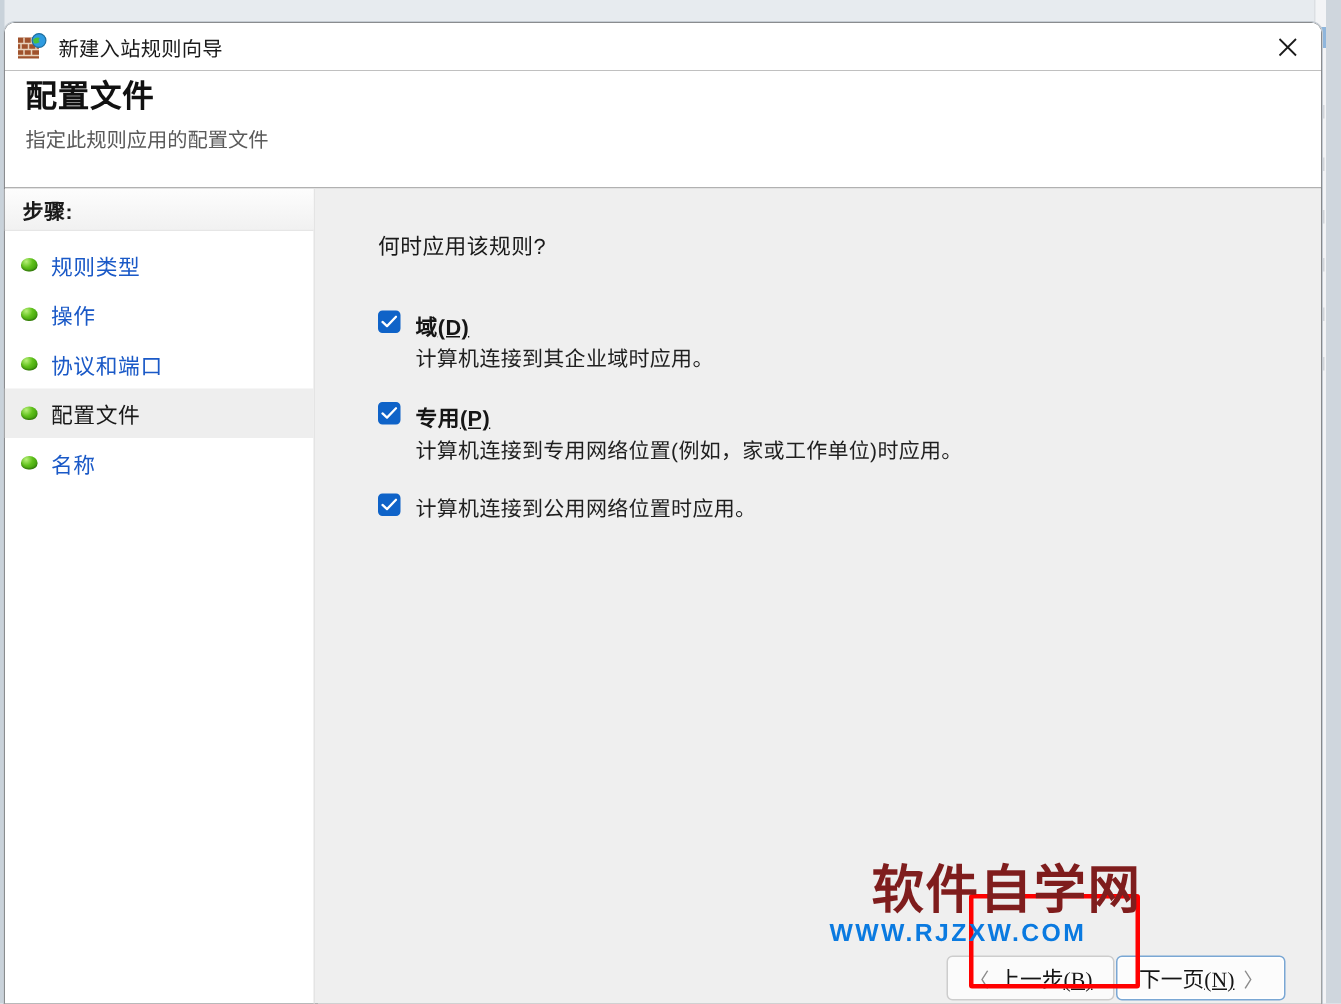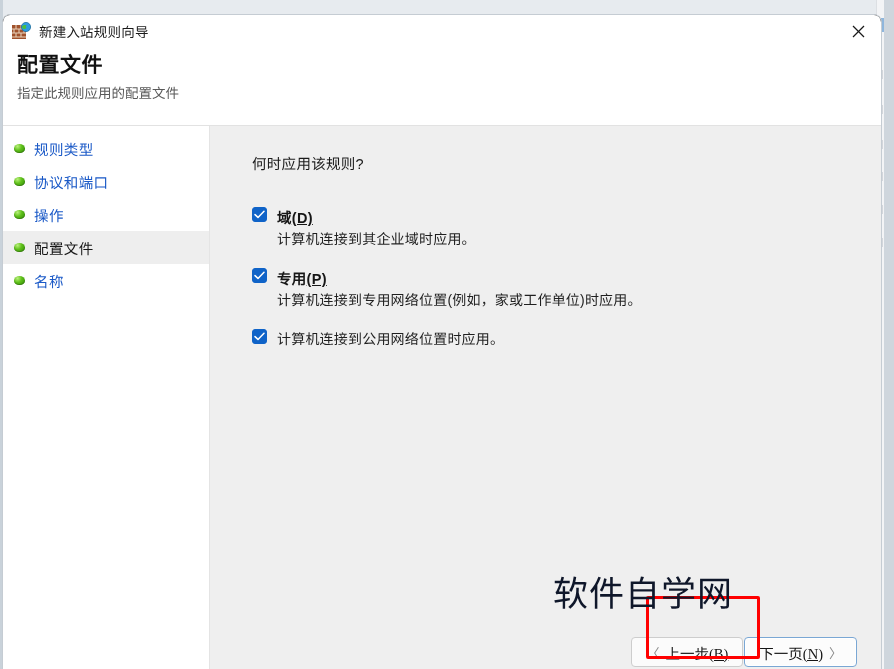--- a/index.html
+++ b/index.html
@@ -270,25 +270,26 @@
   .watermark {
     position: absolute;
     z-index: 45;
     left: 553px;
     top: 576px;
     line-height: 1;
     pointer-events: none;
   }
   .wm-main {
     font-size: 35px;
-    font-weight: normal;
-    color: #0f172a;
+    font-weight: bold;
+    color: #7f1d1d;
     letter-spacing: 1px;
     line-height: 36px;
     white-space: nowrap;
+    margin-left: 28px;
   }
   .wm-sub {
     font-size: 16.5px;
     font-weight: bold;
     color: #0a7ae0;
     letter-spacing: 1.6px;
     line-height: 18px;
     margin-top: 1px;
     white-space: nowrap;
   }
@@ -343,32 +344,33 @@
 
     <div class="header">
       <div class="header-title">配置文件</div>
       <div class="header-sub">指定此规则应用的配置文件</div>
     </div>
     <div class="header-rule"></div>
 
     <div class="body">
 
       <div class="sidebar">
+        <div class="steps-head">步骤:</div>
         <div class="steps-list">
           <div class="step">
             <span class="bullet"></span>
             <span class="step-label">规则类型</span>
           </div>
           <div class="step">
             <span class="bullet"></span>
-            <span class="step-label">协议和端口</span>
+            <span class="step-label">操作</span>
           </div>
           <div class="step">
             <span class="bullet"></span>
-            <span class="step-label">操作</span>
+            <span class="step-label">协议和端口</span>
           </div>
           <div class="step active">
             <span class="bullet"></span>
             <span class="step-label">配置文件</span>
           </div>
           <div class="step">
             <span class="bullet"></span>
             <span class="step-label">名称</span>
           </div>
         </div>
@@ -423,15 +425,16 @@
           <span class="chev">〉</span>
         </div>
       </div>
     </div>
   </div>
 
   <div class="annot-rect" style="left:646px; top:596px; width:114px; height:63px;"></div>
 
   <div class="watermark">
     <div class="wm-main">软件自学网</div>
+    <div class="wm-sub">WWW.RJZXW.COM</div>
   </div>
 
 </div>
 
 </body></html>

